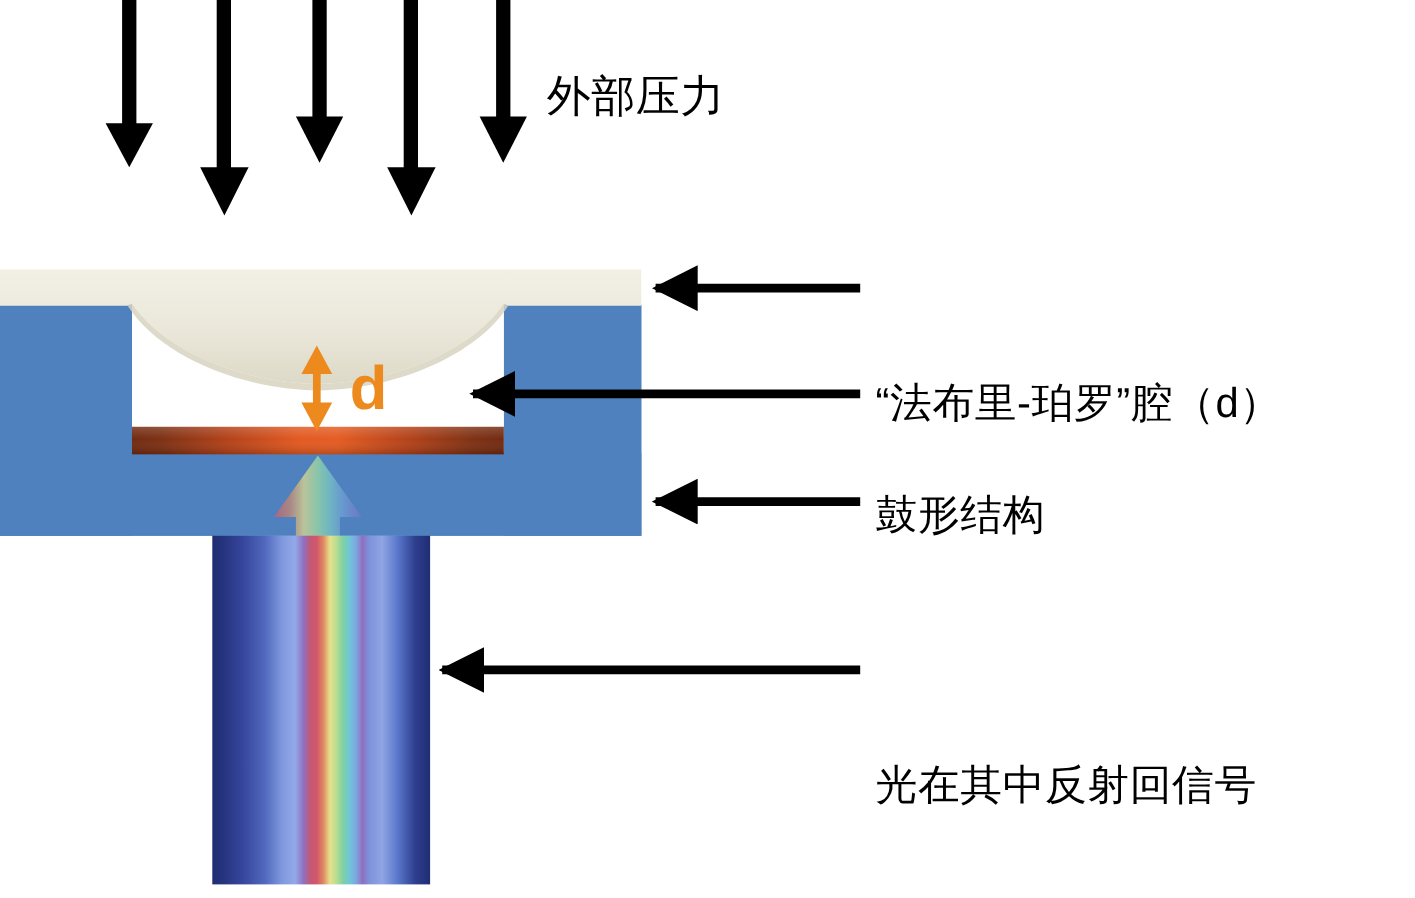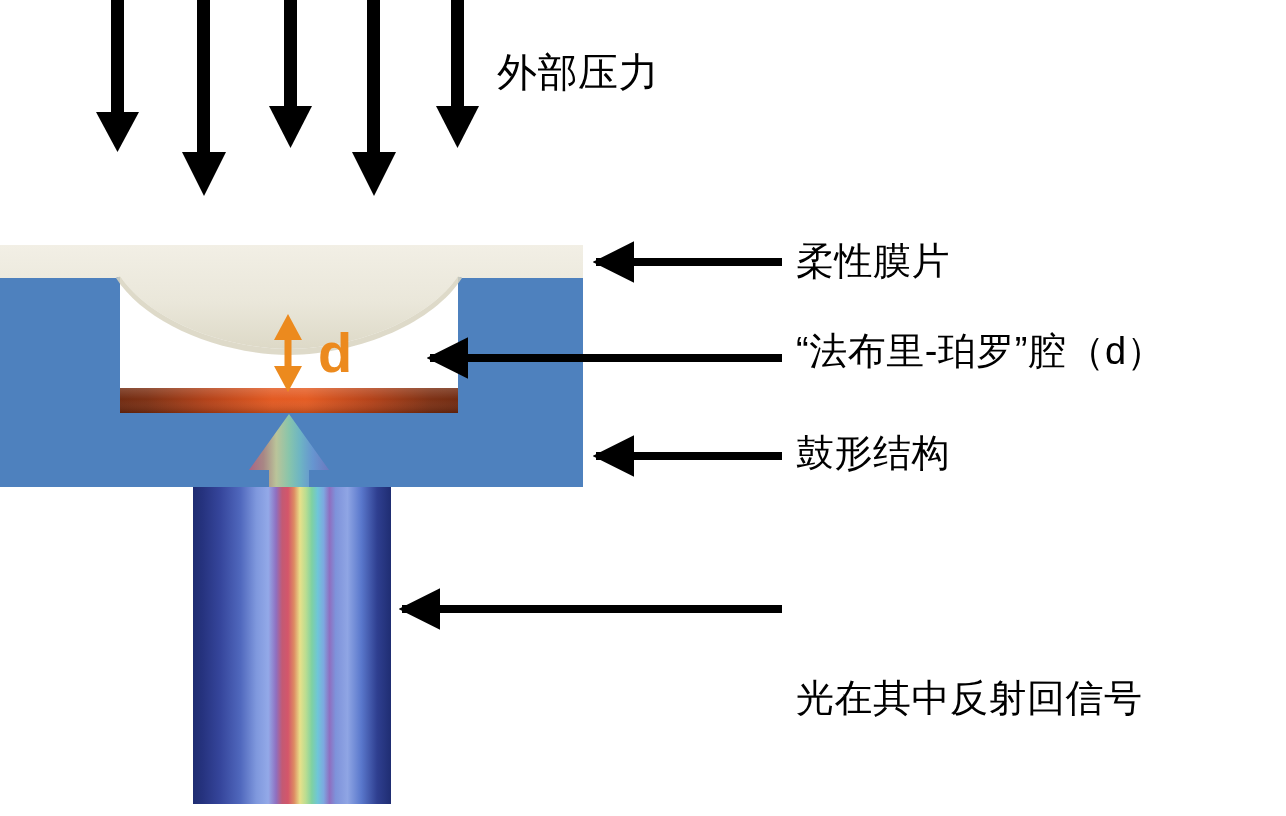--- a/index.html
+++ b/index.html
@@ -12,20 +12,21 @@
   #stage{position:absolute;left:0;top:0;width:1286px;height:816px;}
   svg#diagram{position:absolute;left:0;top:0;width:1286px;height:816px;display:block;}
 
   .lbl{
     position:absolute;
     font-family:"Liberation Sans","DejaVu Sans",sans-serif;
     color:#000000;
     white-space:pre;
     line-height:1.22;
     letter-spacing:0.5px;
+    margin-top:16px;
   }
   #label-pressure{left:497px;top:48px;font-size:40px;}
   #label-membrane{left:796px;top:238px;font-size:38px;}
   #label-cavity{left:796px;top:328px;font-size:38px;}
   #label-structure{left:796px;top:430px;font-size:38px;}
   #label-fiber{left:796px;top:582px;font-size:38px;}
   .lbl .ln{display:block;}
 </style>
 </head>
 <body>
@@ -190,21 +191,20 @@
     <g stroke="#000000" stroke-width="8" fill="none">
       <line x1="782" y1="262" x2="596" y2="262" marker-end="url(#arrowSolid)"></line>
       <line x1="782" y1="358" x2="430" y2="358" marker-end="url(#arrowSolid)"></line>
       <line x1="782" y1="456" x2="596" y2="456" marker-end="url(#arrowSolid)"></line>
       <line x1="782" y1="609" x2="402" y2="609" marker-end="url(#arrowSolid)"></line>
     </g>
   </svg>
 
   <div class="lbl" id="label-pressure">外部压力</div>
 
-  <div class="lbl" id="label-membrane">柔性膜片</div>
 
   <div class="lbl" id="label-structure">鼓形结构</div>
 
   <div class="lbl" id="label-cavity">“法布里-珀罗”腔（d）</div>
 
   <div class="lbl" id="label-fiber">
     <span class="ln">光在其中反射回信号</span>
     
   </div>
 

